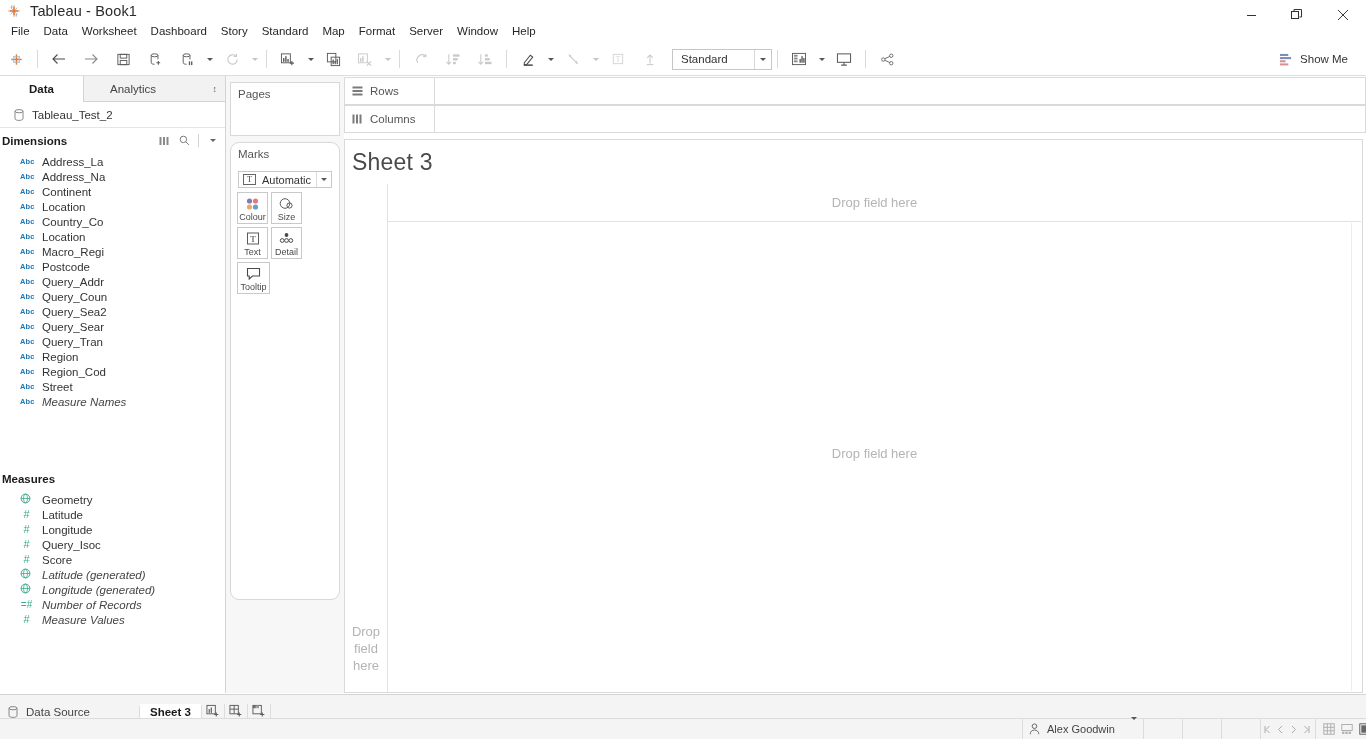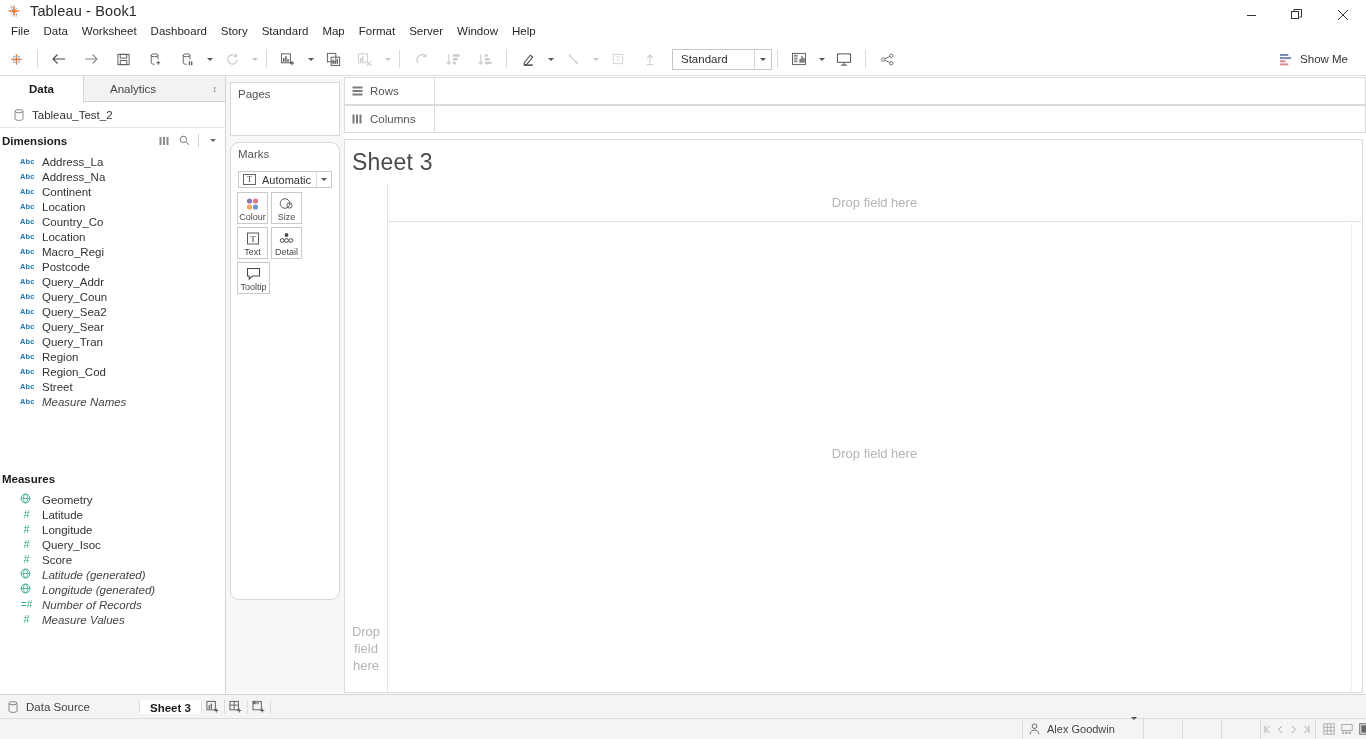--- a/index.html
+++ b/index.html
@@ -210,21 +210,21 @@
   }
   .cell-drop .t { font-size:13px; color:#b4b4b4; margin-top:-8px; }
   .vscroll {
     position:absolute; right:1px; top:39px; bottom:1px; width:10px; background:#fff;
     border-left:1px solid #ededed;
   }
 
   
   .bottombar {
     position:absolute; left:0; top:694px; width:1366px; height:24px;
-    background:#f4f4f4; border-top:1px solid #d4d4d4; display:flex; align-items:center;
+    background:#f4f4f4; border-top:1px solid #d4d4d4; display:flex; align-items:flex-end;
   }
   .ds-tab {
     width:140px; display:flex; align-items:center; gap:8px; padding-left:8px;
     font-size:11.5px; color:#444; border-right:1px solid #dcdcdc; background:#f4f4f4;
   }
   .sheet-tab {
     min-width:44px; display:flex; align-items:center; justify-content:center;
     padding:0 10px; font-size:11.5px; font-weight:bold; color:#1b1b1b;
     background:#fff; border-right:1px solid #dcdcdc; border-top:2px solid #fff;
   }

